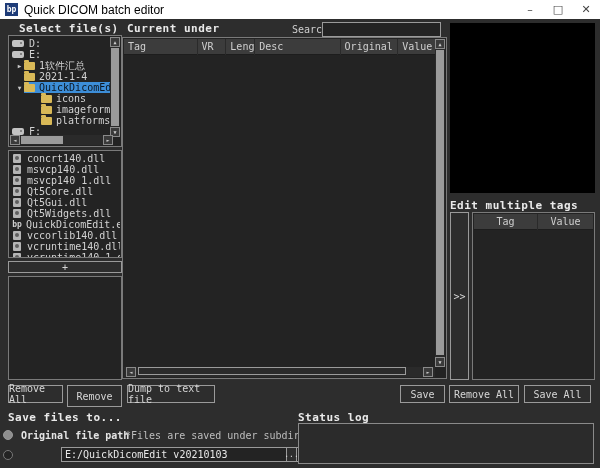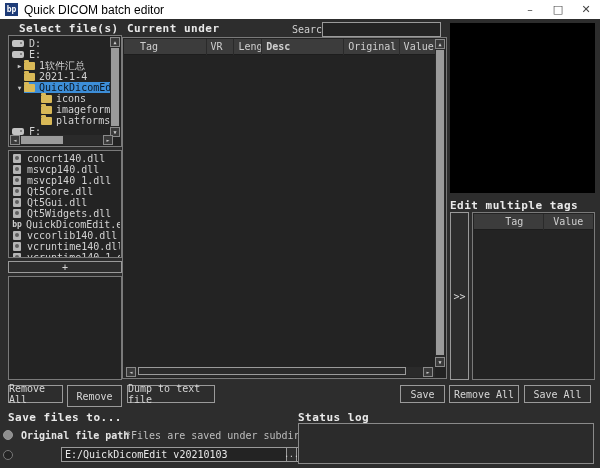--- a/index.html
+++ b/index.html
@@ -51,27 +51,27 @@
     margin:0 6px 0 3px; position:relative; flex:0 0 8px; }
   .dll-icon::after { content:""; position:absolute; left:2px; top:2px; width:4px; height:4px;
     background:#5f5f5f; border-radius:50%; }
   .bp-mini { width:12px; margin:0 3px 0 1px; color:#cfcfcf; font-size:8px; font-weight:bold;
     flex:0 0 12px; text-align:center; }
   .tree-sel { background:#3d8ed8; color:#0d1620; display:flex; align-items:center; padding-right:2px; }
   .tree-sel .folder-icon { box-shadow:none; }
 
   
   .thead { display:flex; background:#3c3c3c; height:16px; align-items:center;
-    border-bottom:1px solid #1d1d1d; color:#cfcfcf;padding-left:12px; }
+    border-bottom:1px solid #1d1d1d; color:#cfcfcf; }
   .th { height:16px; line-height:16px; padding-left:4px; border-right:1px solid #2a2a2a;
     overflow:hidden; white-space:nowrap; }
   .center-cols .th:nth-child(1){ width:74px; }
   .center-cols .th:nth-child(2){ width:29px; }
   .center-cols .th:nth-child(3){ width:29px; }
-  .center-cols .th:nth-child(4){ width:86px;font-weight:bold; }
+  .center-cols .th:nth-child(4){ width:86px; }
   .center-cols .th:nth-child(5){ width:58px; }
   .center-cols .th:nth-child(6){ width:37px; border-right:none; }
   .right-cols .th { text-align:center; padding-left:0; }
   .right-cols .th:nth-child(1){ width:65px; }
   .right-cols .th:nth-child(2){ width:56px; border-right:none; }
 
   .radio { width:10px; height:10px; border-radius:50%; border:1px solid #9a9a9a; }
   .radio.on { background:#8f8f8f; }
   .radio.off { background:#232323; border-color:#777; }
   .note { color:#bdbdbd; }

